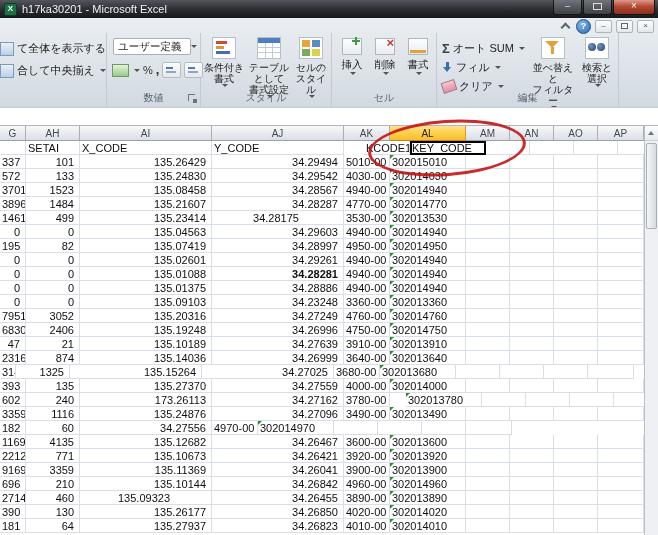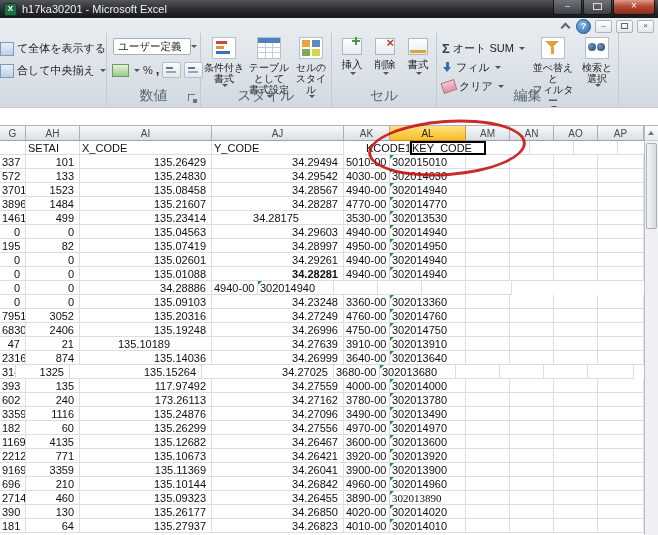--- a/index.html
+++ b/index.html
@@ -32,21 +32,21 @@
   .mini-winbtn{width:15px;height:11px;font-size:8px;line-height:10px;text-align:center;color:#555;
     background:linear-gradient(#fdfdfd,#e3e7ec);border:1px solid #aeb4bb;border-radius:2px;}
   .mini-winbtn .maxbox{display:inline-block;width:5px;height:4px;border:1px solid #666;margin-top:2px;}
 
   .group{position:absolute;top:15px;bottom:0;border-right:1px solid #c3cad2;}
   .g-align{left:0;width:106px;}
   .g-number{left:107px;width:93px;}
   .g-styles{left:201px;width:130px;}
   .g-cells{left:332px;width:104px;}
   .g-editing{left:437px;width:181px;}
-  .glabel{position:absolute;bottom:2px;left:0;right:0;text-align:center;font-size:14px;color:#5a6571;}
+  .glabel{position:absolute;bottom:2px;left:0;right:0;text-align:center;font-size:10px;color:#5a6571;}
 
   .txtbtn{position:absolute;display:flex;align-items:center;gap:3px;font-size:11px;color:#222;white-space:nowrap;}
   .mi{width:12px;height:12px;flex:0 0 auto;border:1px solid #7d9ab8;
     background:linear-gradient(#e9f1f9,#b9d0e6);}
   .dd{width:0;height:0;border-left:3px solid transparent;border-right:3px solid transparent;
     border-top:3px solid #555;margin-left:2px;flex:0 0 auto;}
 
   .fmt-combo{position:absolute;top:5px;left:6px;width:78px;height:17px;background:#fff;
     border:1px solid #a7afb8;border-radius:2px;font-size:10.5px;line-height:15px;padding:0 14px 0 4px;
     color:#222;box-sizing:border-box;white-space:nowrap;overflow:hidden;}
@@ -403,20 +403,21 @@
           <div class="cell code" style="width: 46px;">4940-00</div>
           <div class="cell key err" style="width: 76px;">302014940</div>
           <div class="cell empty" style="width: 44px;"></div>
           <div class="cell empty" style="width: 44px;"></div>
           <div class="cell empty" style="width: 44px;"></div>
           <div class="cell empty" style="width: 46px;"></div>
         </div>
         <div class="row">
           <div class="cell num" style="width: 26px;">0</div>
           <div class="cell num" style="width: 54px;">0</div>
+          <div class="cell dec" style="width: 132px;">135.01375</div>
           <div class="cell dec" style="width: 132px;">34.28886</div>
           <div class="cell code" style="width: 46px;">4940-00</div>
           <div class="cell key err" style="width: 76px;">302014940</div>
           <div class="cell empty" style="width: 44px;"></div>
           <div class="cell empty" style="width: 44px;"></div>
           <div class="cell empty" style="width: 44px;"></div>
           <div class="cell empty" style="width: 46px;"></div>
         </div>
         <div class="row">
           <div class="cell num" style="width: 26px;">0</div>
@@ -450,21 +451,21 @@
           <div class="cell code" style="width: 46px;">4750-00</div>
           <div class="cell key err" style="width: 76px;">302014750</div>
           <div class="cell empty" style="width: 44px;"></div>
           <div class="cell empty" style="width: 44px;"></div>
           <div class="cell empty" style="width: 44px;"></div>
           <div class="cell empty" style="width: 46px;"></div>
         </div>
         <div class="row">
           <div class="cell num" style="width: 26px;">47</div>
           <div class="cell num" style="width: 54px;">21</div>
-          <div class="cell dec" style="width: 132px; text-align: center;">135.10189</div>
+          <div class="cell dec" style="width: 132px;">135.10189</div>
           <div class="cell dec" style="width: 132px;">34.27639</div>
           <div class="cell code" style="width: 46px;">3910-00</div>
           <div class="cell key err" style="width: 76px;">302013910</div>
           <div class="cell empty" style="width: 44px;"></div>
           <div class="cell empty" style="width: 44px;"></div>
           <div class="cell empty" style="width: 44px;"></div>
           <div class="cell empty" style="width: 46px;"></div>
         </div>
         <div class="row">
           <div class="cell num" style="width: 26px;">2316</div>
@@ -486,57 +487,56 @@
           <div class="cell code" style="width: 46px;">3680-00</div>
           <div class="cell key err" style="width: 76px;">302013680</div>
           <div class="cell empty" style="width: 44px;"></div>
           <div class="cell empty" style="width: 44px;"></div>
           <div class="cell empty" style="width: 44px;"></div>
           <div class="cell empty" style="width: 46px;"></div>
         </div>
         <div class="row">
           <div class="cell num" style="width: 26px;">393</div>
           <div class="cell num" style="width: 54px;">135</div>
-          <div class="cell dec" style="width: 132px;">117.97492</div>
+          <div class="cell dec" style="width: 132px;">135.27370</div>
           <div class="cell dec" style="width: 132px;">34.27559</div>
           <div class="cell code" style="width: 46px;">4000-00</div>
           <div class="cell key err" style="width: 76px;">302014000</div>
           <div class="cell empty" style="width: 44px;"></div>
           <div class="cell empty" style="width: 44px;"></div>
           <div class="cell empty" style="width: 44px;"></div>
           <div class="cell empty" style="width: 46px;"></div>
         </div>
         <div class="row">
           <div class="cell num" style="width: 26px;">602</div>
           <div class="cell num" style="width: 54px;">240</div>
           <div class="cell dec" style="width: 132px;">173.26113</div>
           <div class="cell dec" style="width: 132px;">34.27162</div>
           <div class="cell code" style="width: 46px;">3780-00</div>
-          <div class="cell key err" style="width: 76px;">302013780</div>
+          <div class="cell key err" style="width: 76px; margin-left: 16px;">302013780</div>
           <div class="cell empty" style="width: 44px;"></div>
           <div class="cell empty" style="width: 44px;"></div>
           <div class="cell empty" style="width: 44px;"></div>
           <div class="cell empty" style="width: 46px;"></div>
         </div>
         <div class="row">
           <div class="cell num" style="width: 26px;">3359</div>
           <div class="cell num" style="width: 54px;">1116</div>
           <div class="cell dec" style="width: 132px;">135.24876</div>
           <div class="cell dec" style="width: 132px;">34.27096</div>
           <div class="cell code" style="width: 46px;">3490-00</div>
           <div class="cell key err" style="width: 76px;">302013490</div>
           <div class="cell empty" style="width: 44px;"></div>
           <div class="cell empty" style="width: 44px;"></div>
           <div class="cell empty" style="width: 44px;"></div>
           <div class="cell empty" style="width: 46px;"></div>
         </div>
         <div class="row">
           <div class="cell num" style="width: 26px;">182</div>
           <div class="cell num" style="width: 54px;">60</div>
-          <div class="cell dec" style="width: 132px;">135.26299</div>
           <div class="cell dec" style="width: 132px;">34.27556</div>
           <div class="cell code" style="width: 46px;">4970-00</div>
           <div class="cell key err" style="width: 76px;">302014970</div>
           <div class="cell empty" style="width: 44px;"></div>
           <div class="cell empty" style="width: 44px;"></div>
           <div class="cell empty" style="width: 44px;"></div>
           <div class="cell empty" style="width: 46px;"></div>
         </div>
         <div class="row">
           <div class="cell num" style="width: 26px;">11699</div>
@@ -582,24 +582,24 @@
           <div class="cell code" style="width: 46px;">4960-00</div>
           <div class="cell key err" style="width: 76px;">302014960</div>
           <div class="cell empty" style="width: 44px;"></div>
           <div class="cell empty" style="width: 44px;"></div>
           <div class="cell empty" style="width: 44px;"></div>
           <div class="cell empty" style="width: 46px;"></div>
         </div>
         <div class="row">
           <div class="cell num" style="width: 26px;">2714</div>
           <div class="cell num" style="width: 54px;">460</div>
-          <div class="cell dec" style="width: 132px;">135.09323</div>
+          <div class="cell dec" style="width: 132px; text-align: center;">135.09323</div>
           <div class="cell dec" style="width: 132px;">34.26455</div>
           <div class="cell code" style="width: 46px;">3890-00</div>
-          <div class="cell key err" style="width: 76px; font-family: Liberation Serif, serif;">302013890</div>
+          <div class="cell key err" style="width: 76px;">302013890</div>
           <div class="cell empty" style="width: 44px;"></div>
           <div class="cell empty" style="width: 44px;"></div>
           <div class="cell empty" style="width: 44px;"></div>
           <div class="cell empty" style="width: 46px;"></div>
         </div>
         <div class="row">
           <div class="cell num" style="width: 26px;">390</div>
           <div class="cell num" style="width: 54px;">130</div>
           <div class="cell dec" style="width: 132px;">135.26177</div>
           <div class="cell dec" style="width: 132px;">34.26850</div>

